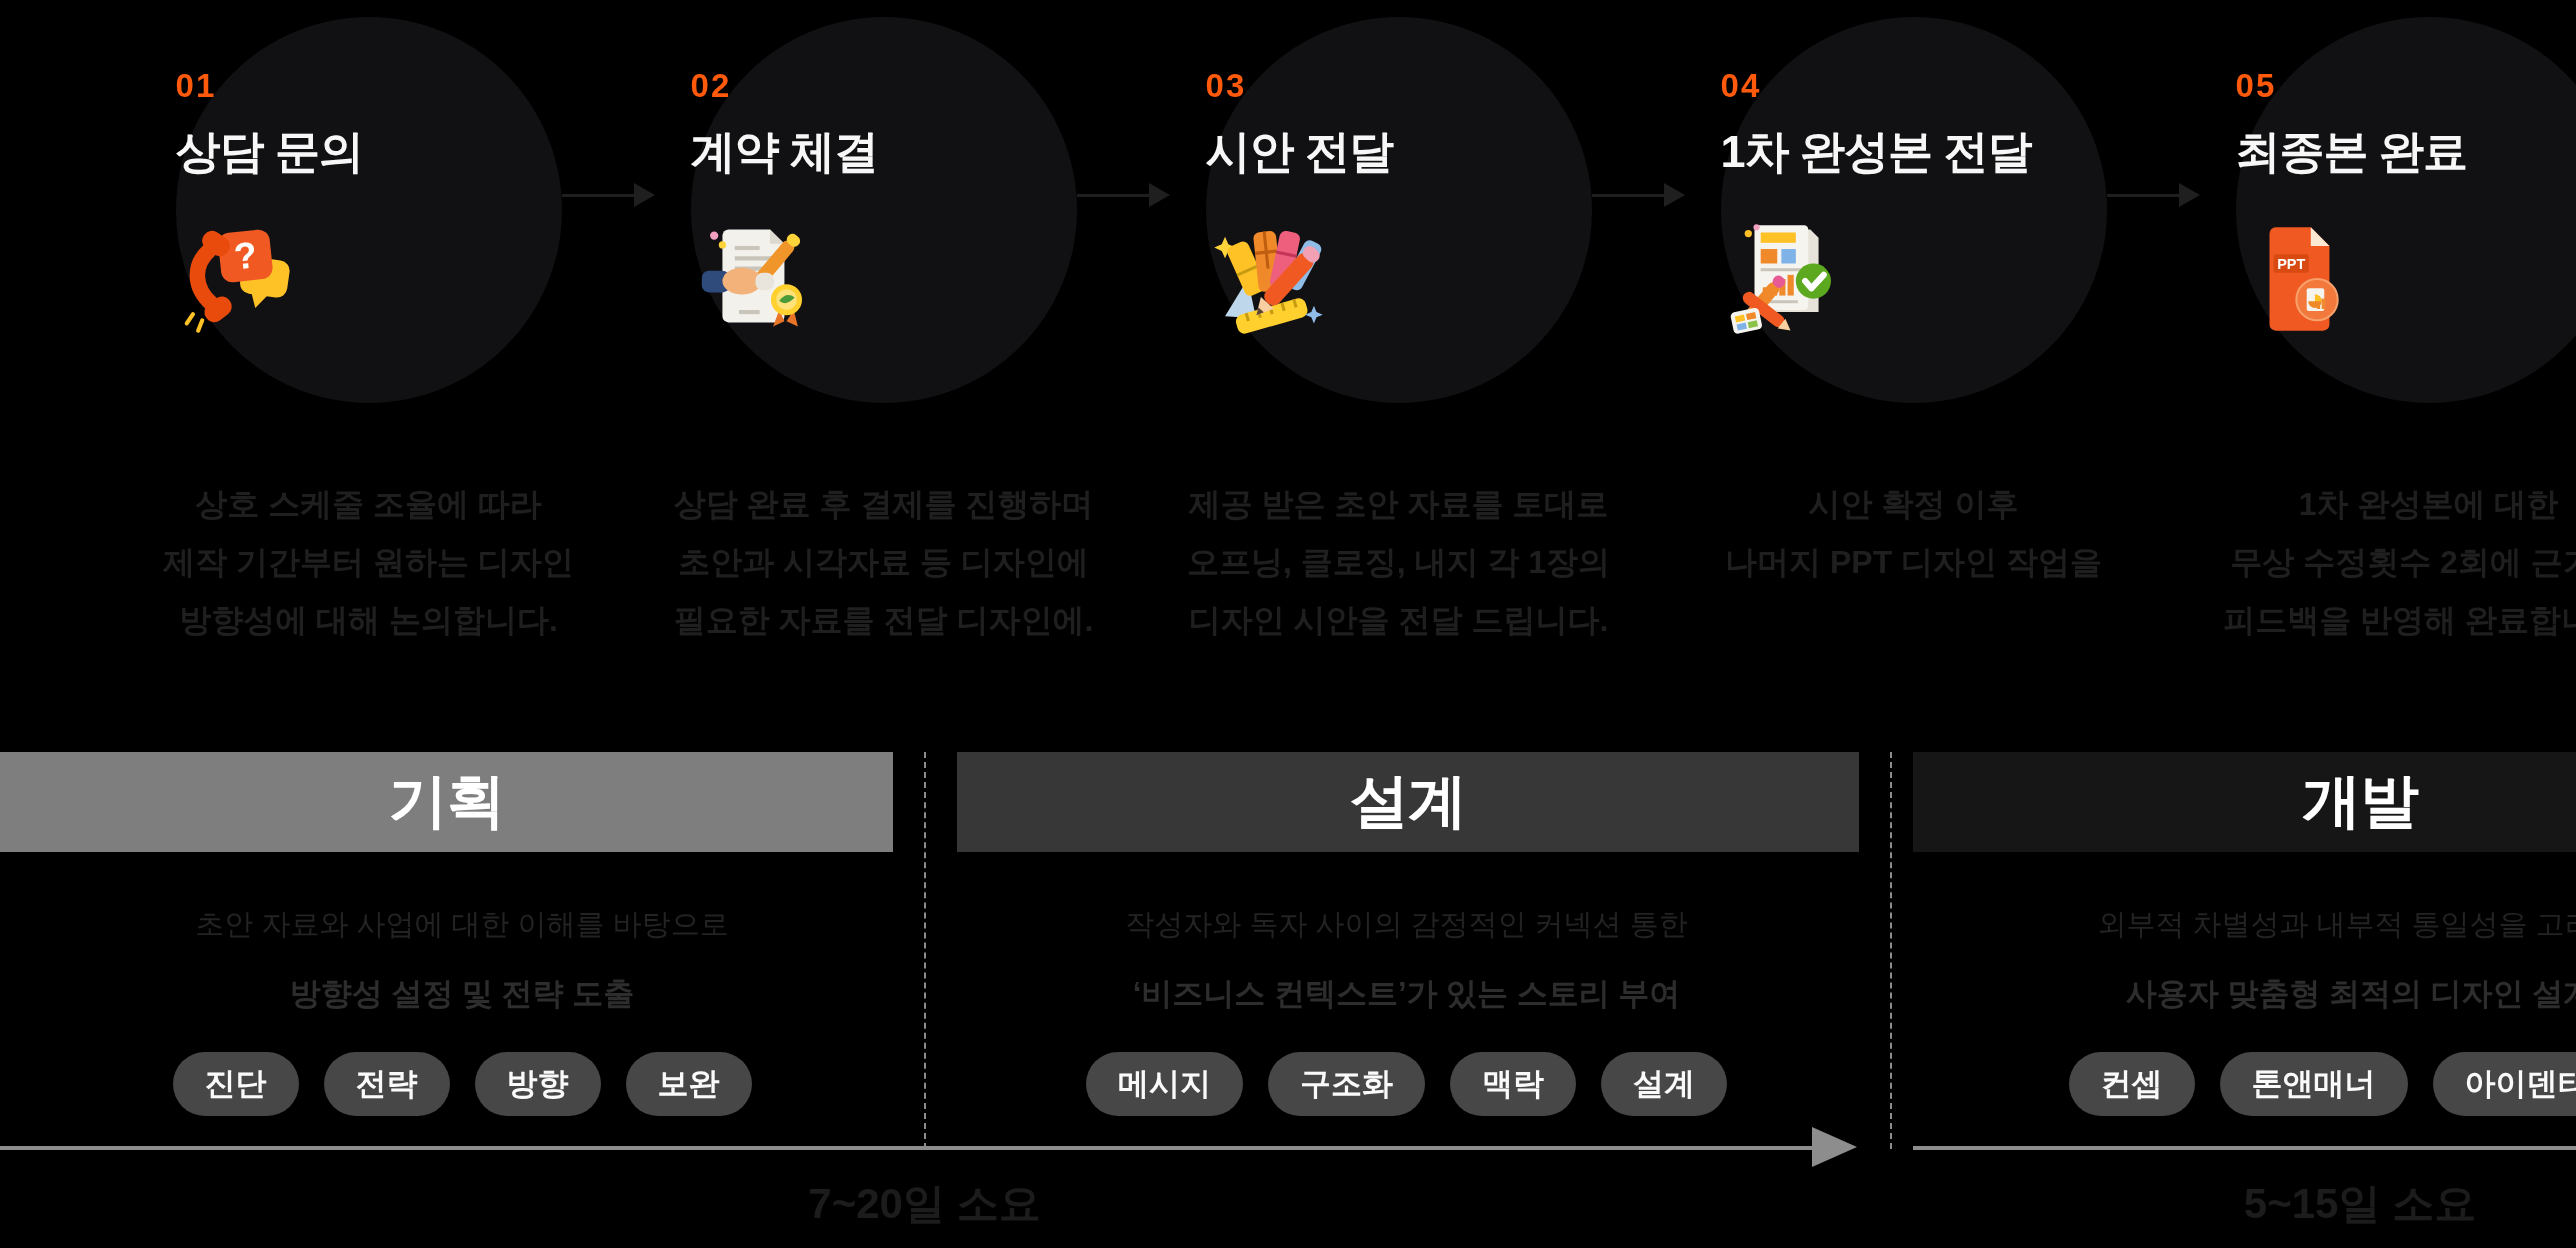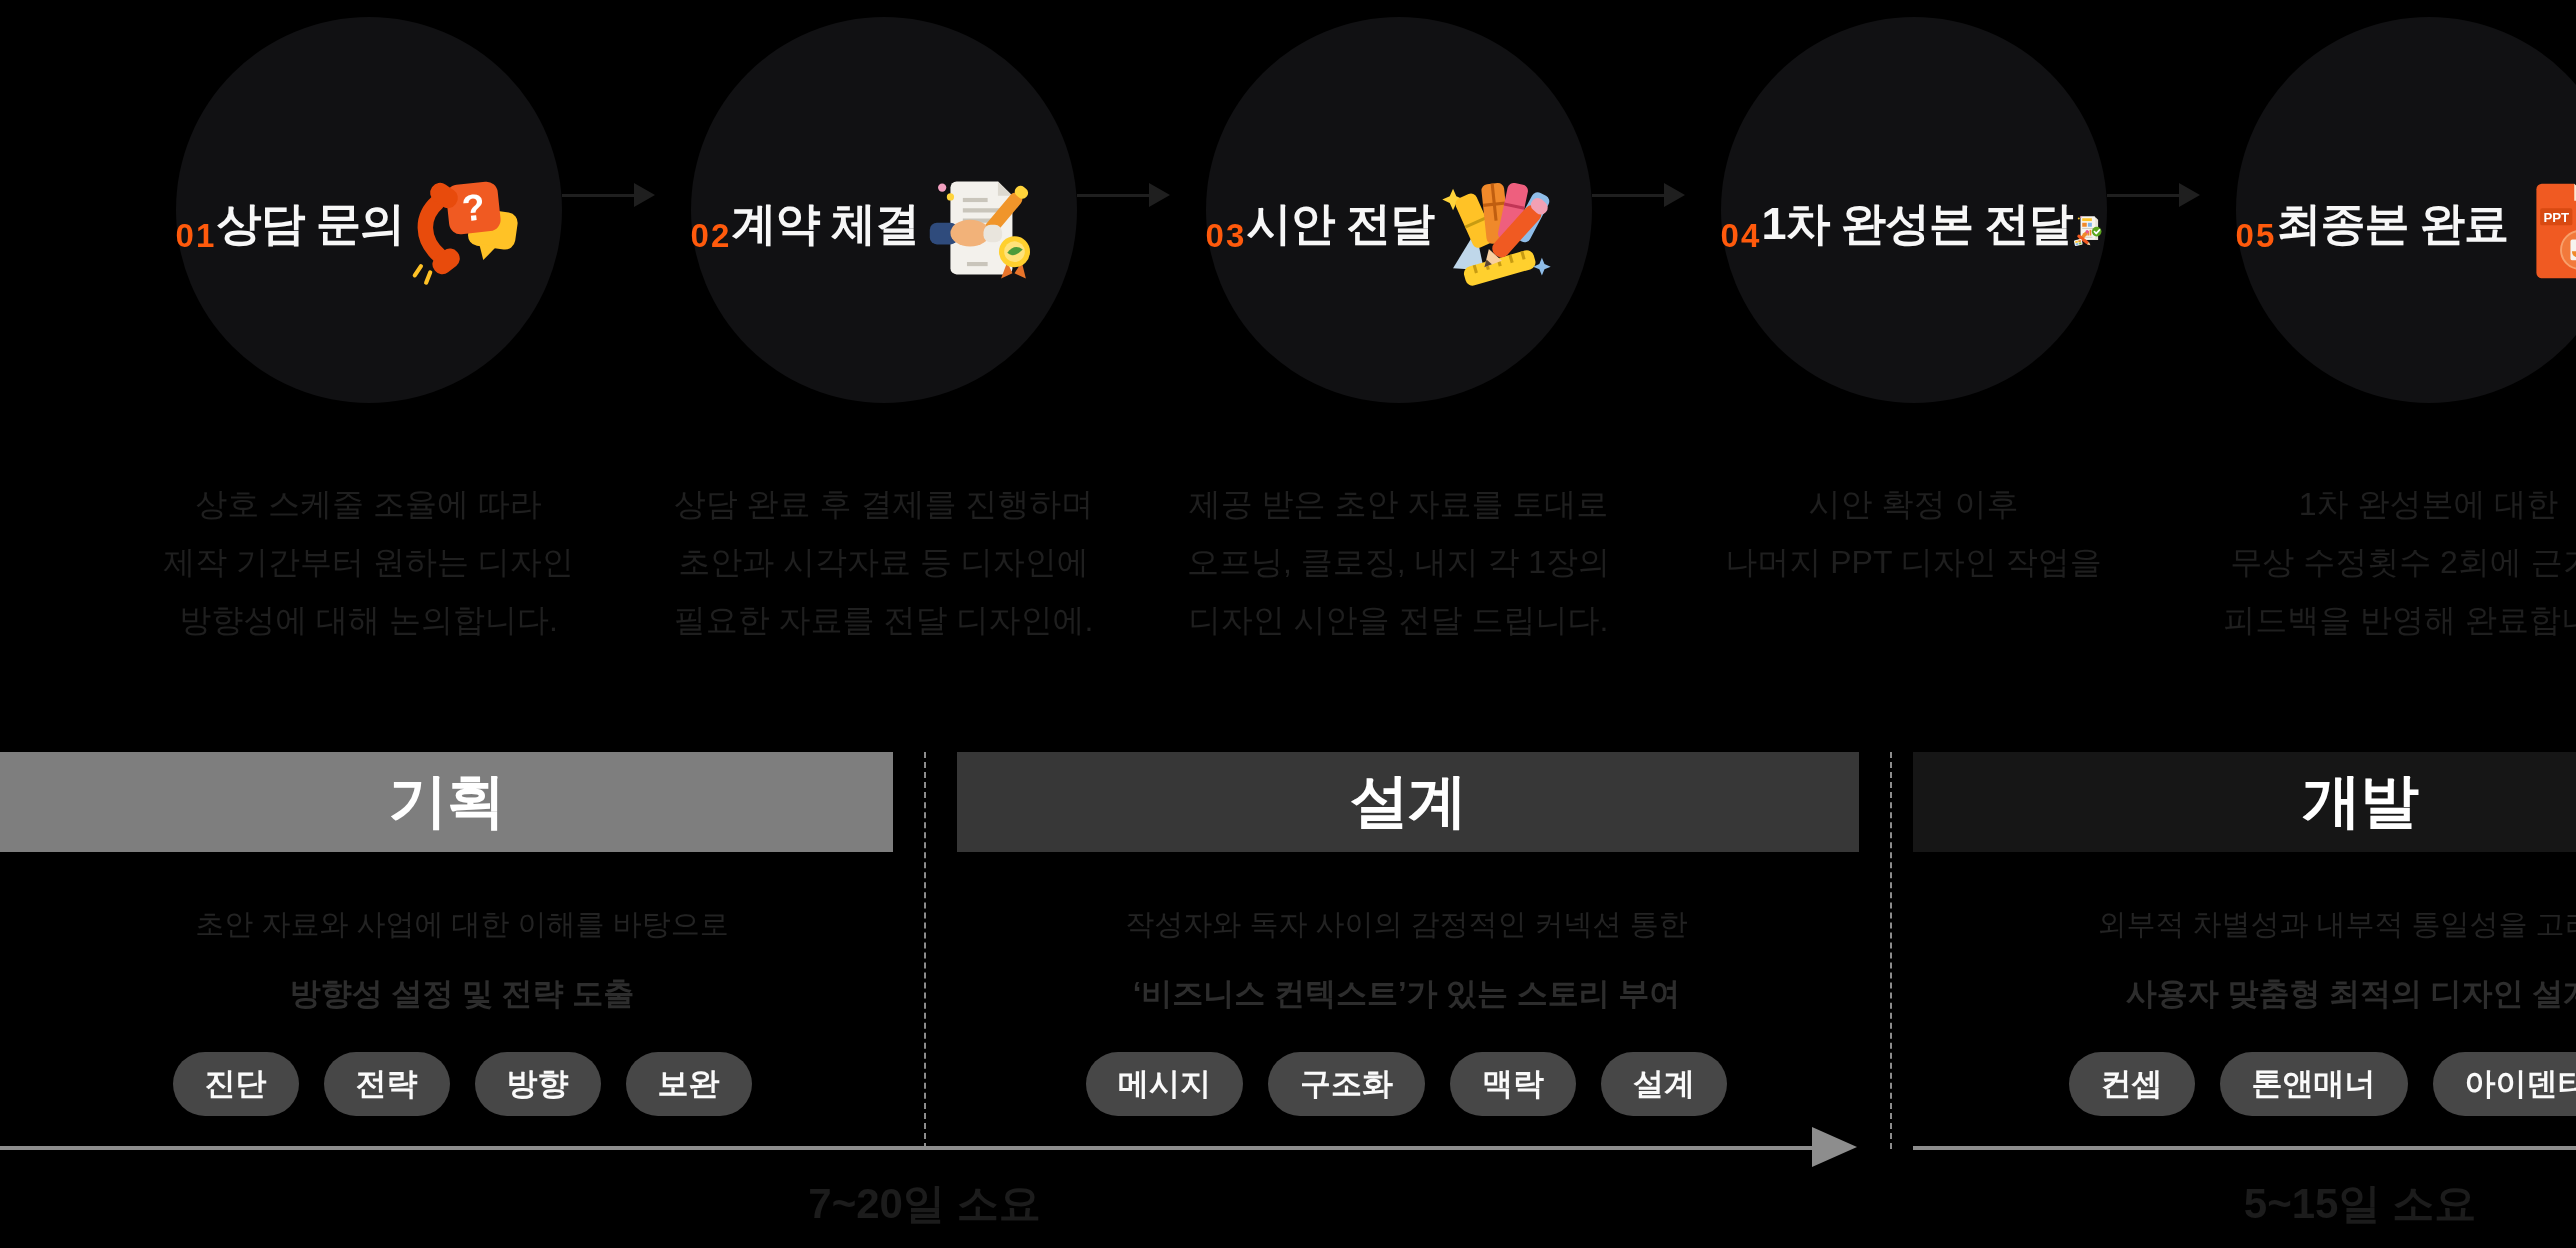--- a/index.html
+++ b/index.html
@@ -3,27 +3,27 @@
 <meta charset="utf-8">
 <style>
   html,body{margin:0;padding:0;background:#000;}
   body{width:2829px;height:1249px;position:relative;overflow:hidden;
        font-family:"Liberation Sans","DejaVu Sans",sans-serif;}
 
   
   .steps-row{position:absolute;left:111px;top:0;width:2576px;display:flex;}
   .step-col{width:515px;display:flex;flex-direction:column;align-items:center;}
   .circle{width:386px;height:386px;margin-top:16.5px;border-radius:50%;background:#111113;
-          display:flex;flex-direction:row;align-items:center;}
+          display:flex;flex-direction:column;align-items:flex-start;}
   .step-num{margin-top:52px;font-size:33px;font-weight:700;color:#ff5a0c;letter-spacing:2.1px;line-height:1;}
   .step-title{margin-top:27px;font-size:45px;font-weight:700;color:#f7f7f7;line-height:1;
               letter-spacing:-1px;white-space:nowrap;}
   .step-icon{margin-top:43px;width:129px;height:124px;}
   .step-desc{margin-top:72px;text-align:center;font-size:32px;line-height:58px;
-             color:#1f1f1f;font-weight:400;white-space:nowrap;}
+             color:#1f1f1f;font-weight:700;white-space:nowrap;}
 
   .connector{position:absolute;top:183px;width:94px;height:25px;}
   .connector .shaft{position:absolute;left:0;top:10.8px;width:72px;height:3.1px;background:#1f1f1f;}
   .connector .head{position:absolute;left:72px;top:0;width:0;height:0;
                    border-left:21.6px solid #1f1f1f;border-top:12.4px solid transparent;border-bottom:12.4px solid transparent;}
 
   
   .phase-col{position:absolute;top:752px;}
   .phase-header{height:100px;display:flex;align-items:center;justify-content:center;
                 font-size:59px;font-weight:700;color:#ffffff;letter-spacing:-1px;}

